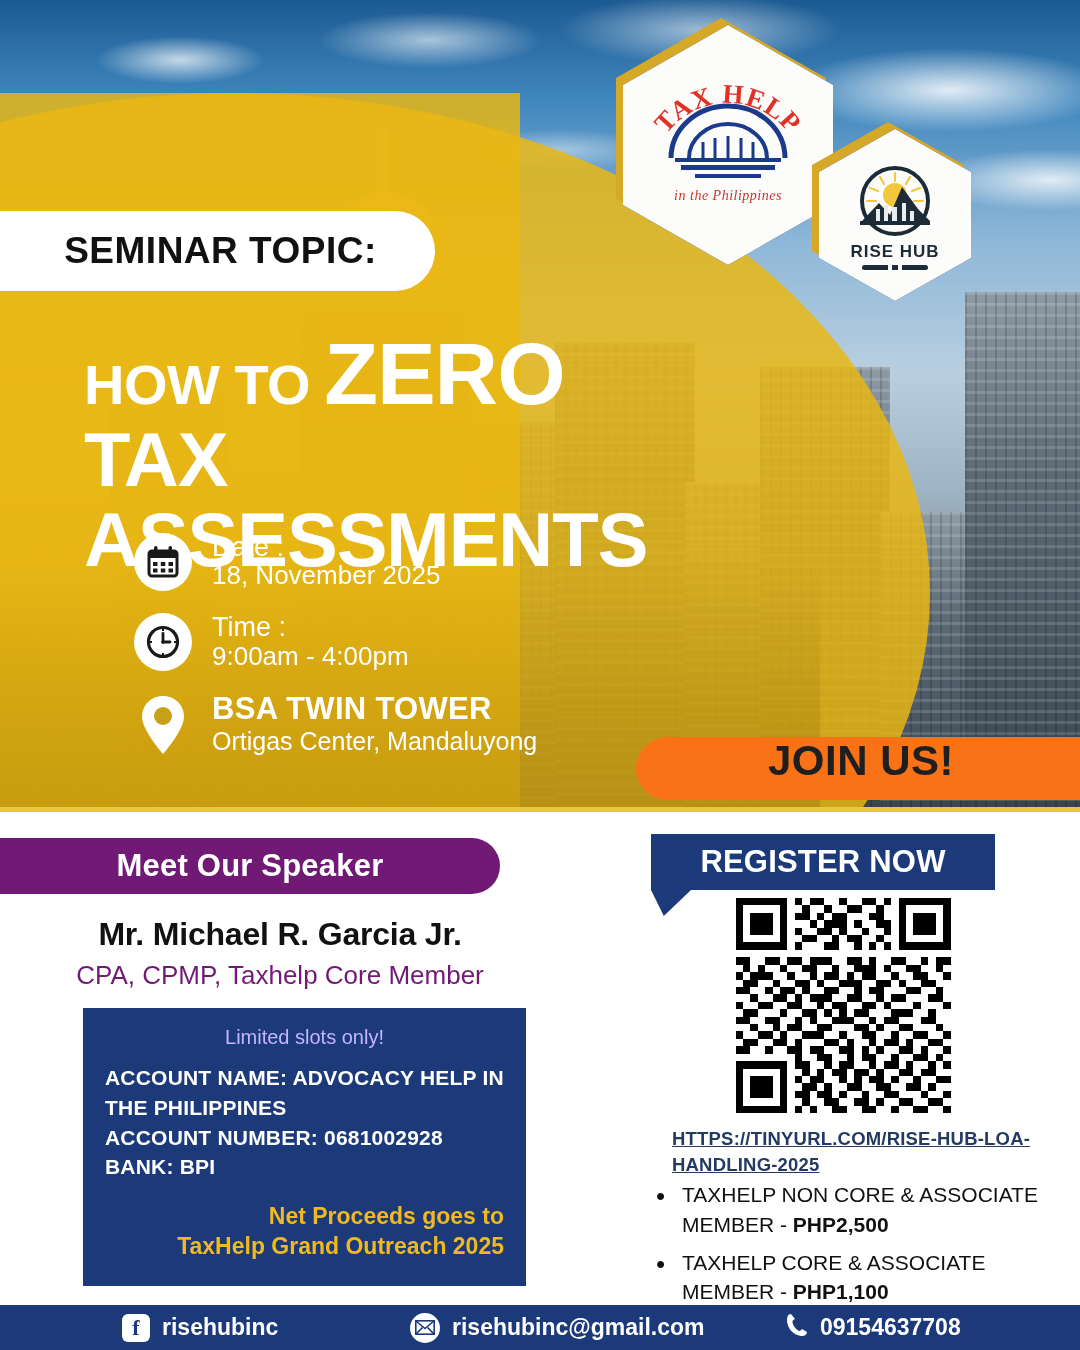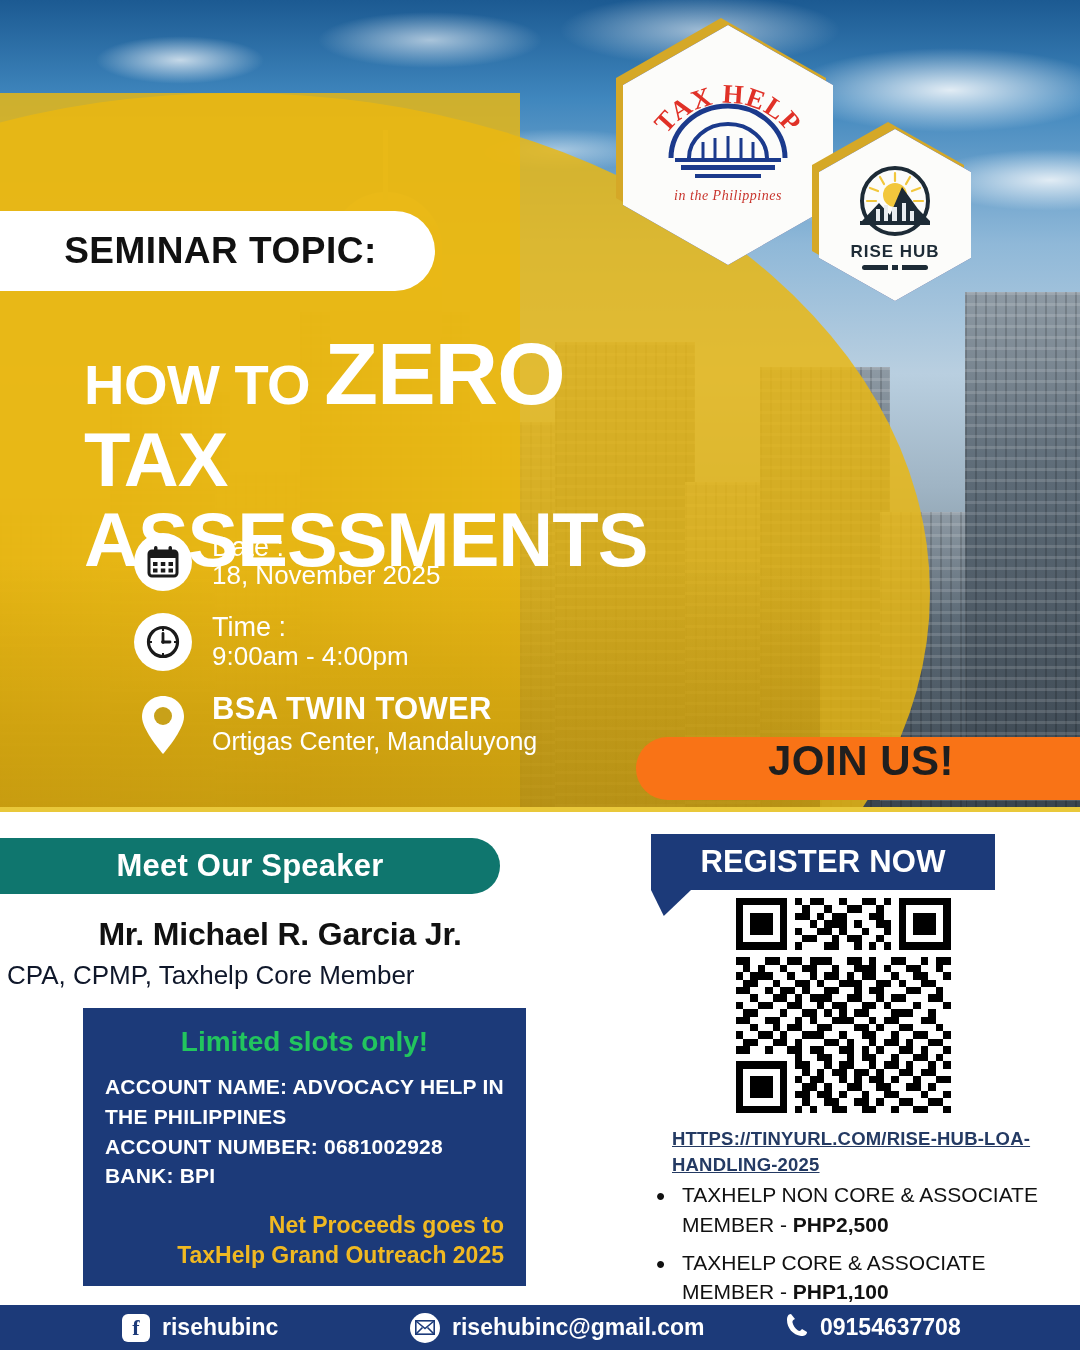--- a/index.html
+++ b/index.html
@@ -130,35 +130,35 @@
     background:#f97316; border-radius:32px 0 0 32px;
     display:flex; align-items:flex-start; justify-content:center;
   }
   .joinus span{ font-size:42px; font-weight:bold; color:#1f1f1f; letter-spacing:.5px;}
 
   
   .lower{ position:absolute; left:0; top:812px; width:1080px; height:488px; background:#fff;}
 
   .speaker-pill{
     position:absolute; left:0; top:26px; width:500px; height:56px;
-    background:#0f766e; border-radius:0 30px 30px 0;
+    background:#701a75; border-radius:0 30px 30px 0;
     display:flex; align-items:center; justify-content:center;
   }
   .speaker-pill span{ color:#fff; font-weight:bold; font-size:31px; letter-spacing:.2px;}
 
   .sp-name{ position:absolute; left:0; top:104px; width:560px; text-align:center;
             font-size:32px; font-weight:bold; color:#111; letter-spacing:-.2px;}
-  .sp-role{ position:absolute; left:0; top:148px; width:560px; 
-            font-size:26px; color:#0f172a;margin-left:7px;}
+  .sp-role{ position:absolute; left:0; top:148px; width:560px; text-align:center;
+            font-size:26px; color:#701a75;}
 
   .bankbox{
     position:absolute; left:83px; top:196px; width:443px; height:278px;
     background:#1c3a79; color:#fff; padding:18px 22px 0 22px;
   }
-  .limited{ text-align:center; color:#22c55e; font-weight:bold; font-size:28px; margin-bottom:14px;}
+  .limited{ text-align:center; color:#c4b5fd; font-weight:normal; font-size:20px; margin-bottom:14px;}
   .bankline{ font-weight:bold; font-size:21px; line-height:1.42; letter-spacing:.2px;}
   .netproceeds{ margin-top:20px; text-align:right; color:#f0b922; font-weight:bold; font-size:23px; line-height:1.3;}
 
   
   .regbanner{
     position:absolute; left:651px; top:22px; width:344px; height:56px;
     background:#1c3a79; display:flex; align-items:center; justify-content:center;
   }
   .regbanner span{ color:#fff; font-weight:bold; font-size:31px; letter-spacing:.2px;}
   .regtail{

